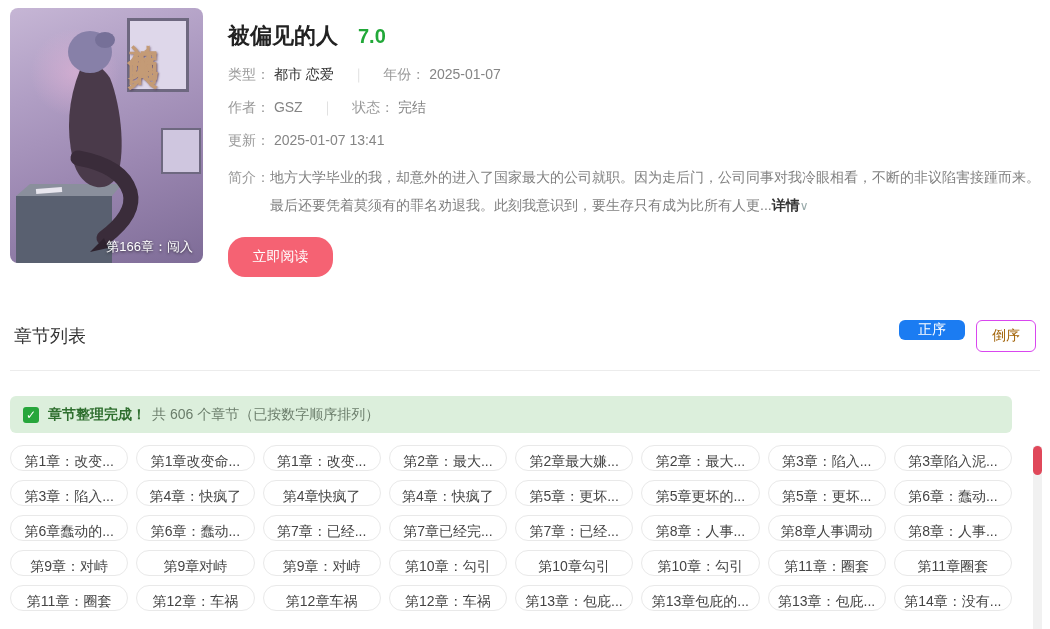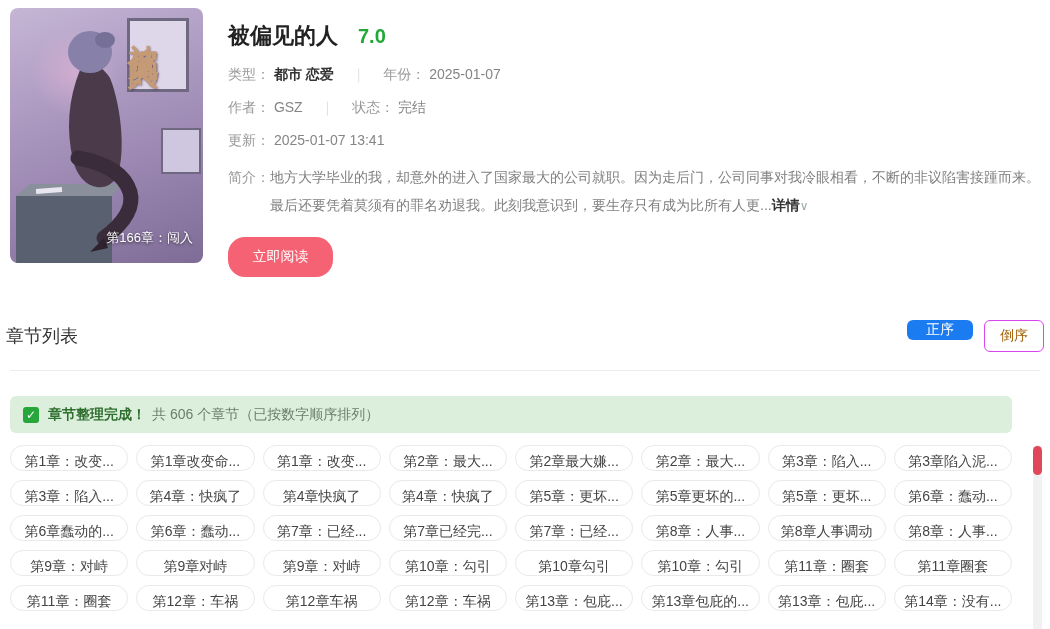--- a/index.html
+++ b/index.html
@@ -13,44 +13,44 @@
     background:linear-gradient(160deg,#c6b6d5 0%,#b09ec4 30%,#9c88b2 60%,#7e6c97 100%); }
   .win { position:absolute; background:#ded7ea; border:3px solid #6e6880; }
   .win1 { width:62px; height:74px; right:14px; top:10px; }
   .win2 { width:40px; height:46px; right:2px; top:120px; background:#cfc6df; border-width:2px;}
   .glow { position:absolute; width:90px; height:90px; left:20px; top:20px; border-radius:50%;
     background:radial-gradient(circle,#e8b6d8 0%, rgba(232,182,216,0) 70%); opacity:.55;}
   .cover svg { position:absolute; left:0; top:0; }
   .vtitle { position:absolute; right:40px; top:12px; writing-mode:vertical-rl;
     font-family:"DejaVu Serif","Liberation Serif",serif; font-size:30px; font-weight:bold;
     color:#c49b76; letter-spacing:4px; text-shadow:1px 1px 2px rgba(60,30,60,.45); }
-  .cover-caption { position:absolute; right:10px; bottom:16px; color:#fff; font-size:13px;
+  .cover-caption { position:absolute; right:10px; bottom:7px; color:#fff; font-size:13px;
     text-shadow:0 1px 3px rgba(0,0,0,.65); }
 
   .info { margin-left:25px; padding-top:13px; flex:1; }
   .title-row { display:flex; align-items:baseline; margin-bottom:15px; }
   .comic-title { font-size:22px; font-weight:bold; color:#222; }
   .rating { font-size:20px; font-weight:bold; color:#21a838; margin-left:20px; }
   .meta-line { font-size:14px; color:#999; margin-bottom:15px; }
   .meta-label { color:#999; }
   .meta-value { color:#858585; }
-  .meta-strong { color:#333; font-weight:bold; }
+  .meta-strong { color:#333; font-weight:normal; }
   .meta-sep { color:#ddd; margin:0 14px; }
   .intro { display:flex; font-size:14px; line-height:28px; width:822px; margin-top:-2px; }
   .intro-label { color:#999; flex-shrink:0; }
   .intro-text { color:#808080; }
   .detail-link { color:#333; font-weight:bold; cursor:pointer; white-space:nowrap; }
   .chev { color:#9aa; font-size:12px; font-weight:normal; }
   .read-btn { display:block; margin-top:17px; width:105px; height:40px; border:none;
     border-radius:17px; background:#f56273; color:#fff; font-size:14px; cursor:pointer;
     font-family:inherit; }
 
   
   .chap-header { display:flex; justify-content:space-between; align-items:center;
-    padding:0 6px; margin-top:43px; }
+    padding:0 14px; margin-top:43px; }
   .section-title { font-size:18px; font-weight:500; color:#333; }
   .sort-btns { display:flex; }
   .btn-asc { background:#1b7cf2; color:#fff; border:none; border-radius:6px; height:20px;
     padding:0 19px; font-size:14px; cursor:pointer; font-family:inherit; }
   .btn-desc { background:#fff; color:#a16207; border:1px solid #d946ef; border-radius:6px;
     height:32px; padding:0 15px; font-size:14px; margin-left:11px; cursor:pointer;
     font-family:inherit; }
   .divider { border:none; border-top:1px solid #ececec; margin:18px 10px 0 10px; }
 
   

